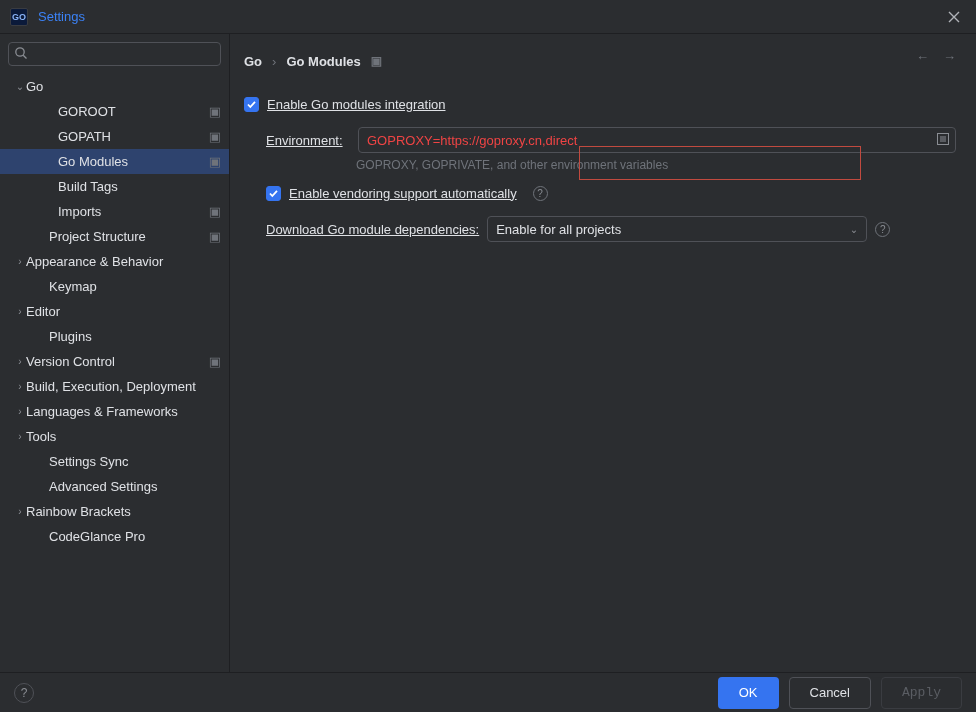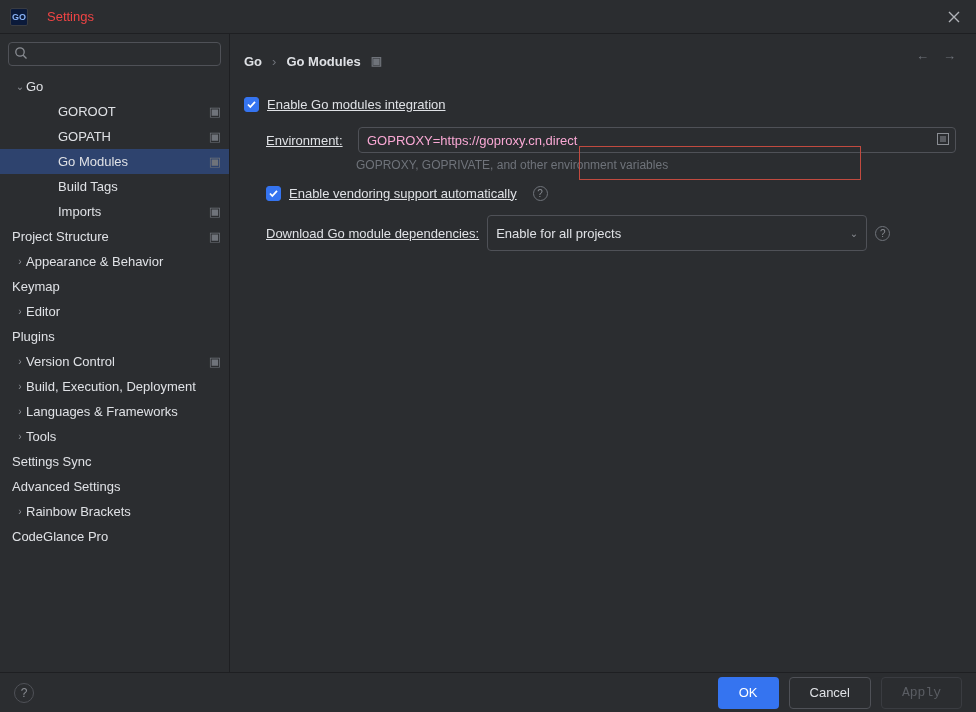--- a/index.html
+++ b/index.html
@@ -5,21 +5,21 @@
   * { box-sizing: border-box; margin: 0; padding: 0; }
   body {
     width: 976px; height: 712px;
     background: #2b2d30; color: #dfe1e5;
     font-family: -apple-system, "Segoe UI", Arial, sans-serif;
     font-size: 13px; overflow: hidden; position: relative;
   }
   
   .titlebar { height: 34px; display:flex; align-items:center; padding:0 10px; border-bottom:1px solid #1e1f22;}
   .app-icon { width:18px; height:18px; background:#0b1a3a; border:1px solid #3a3c41; color:#8ab4f8; font-size:9px; font-weight:bold; display:flex; align-items:center; justify-content:center; margin-right:10px; border-radius:2px;}
-  .titlebar .title { color:#ef4444;margin-left:9px; }
+  .titlebar .title { color:#3b82f6; }
   .titlebar .close { margin-left:auto; color:#b0b3b8; font-size:16px; cursor:pointer; padding:4px 6px;}
   
   .main { display:flex; height: calc(712px - 34px - 40px); }
   .sidebar { width:230px; border-right:1px solid #1e1f22; display:flex; flex-direction:column; }
   .search-row { padding:8px 8px 6px 8px; }
   .search-box { position:relative; }
   .search-box input{
     width:100%; height:24px; background:#2b2d30; border:1px solid #4f5157; border-radius:4px;
     color:#dfe1e5; padding:0 6px 0 22px; font-size:12px; outline:none;
   }
@@ -28,51 +28,51 @@
   .tree-row{
     display:flex; align-items:center; height:25px; padding-right:8px; cursor:pointer;
     color:#dfe1e5;
   }
   .tree-row.selected{ background:#2e436e; }
   .tree-row .arrow{ width:12px; text-align:center; color:#8a8d93; font-size:10px;}
   .tree-row .noarrow{ width:12px;}
   .tree-row .lbl{ flex:1; white-space:nowrap; overflow:hidden; text-overflow:ellipsis;}
   .tree-row .badge{ color:#6f737a;}
   .indent-0{ padding-left:14px;}
-  .indent-1{ }
+  .indent-1{ padding-left:30px;gap:7px;}
   .indent-2{ padding-left:46px;}
   
   .content{ flex:1; padding:12px 20px 0 14px; position:relative;}
   .crumbs{ display:flex; align-items:center; gap:10px; height:30px; color:#dfe1e5; font-weight:600; font-size:13px;}
   .crumbs .sep{ color:#6f737a; font-weight:normal;}
   .crumbs .bsq{ color:#6f737a; font-size:12px;}
   .navarrows{ position:absolute; right:20px; top:14px; color:#6f737a; display:flex; gap:14px;}
   .form{ margin-top:14px; }
   .row{ display:flex; align-items:center; min-height:28px; margin-bottom:8px;}
   .row.indent{ padding-left:22px;}
   .cb{ width:15px; height:15px; border:1px solid #6f737a; border-radius:3px; margin-right:8px; display:flex; align-items:center; justify-content:center; cursor:pointer; flex-shrink:0;}
   .cb.checked{ background:#3574f0; border-color:#3574f0;}
   .cb.checked svg{ display:block;}
   .cb svg{ display:none;}
   .field-label{ color:#dfe1e5; margin-right:8px;text-decoration:underline;}
   .env-wrap{ display:flex; flex:1; align-items:center;}
   .env-input-wrap{ position:relative; flex:1;}
   .env-input{
-    width:100%; height:26px; background:#2b2d30; color:#f9a8d4;
+    width:100%; height:26px; background:#2b2d30; color:#ef4444;
     border:1px solid #4f5157; border-radius:4px; padding:0 28px 0 8px; font-size:13px; outline:none;
   }
   .env-highlight{
     position:absolute; border:1px solid #c24a3f; pointer-events:none;
     left:349px; top:112px; width:282px; height:34px;
   }
   .env-list-icn{ position:absolute; right:6px; top:5px; color:#8a8d93; cursor:pointer;}
   .hint{ color:#6f737a; font-size:12px; padding-left:90px; margin-top:-4px; margin-bottom:7px;}
   .help{ width:15px; height:15px; border:1px solid #6f737a; border-radius:50%; color:#8a8d93; font-size:10px; display:flex; align-items:center; justify-content:center; margin-left:8px; cursor:pointer;}
   .select{
-    height:36px; background:#2b2d30; color:#dfe1e5; border:1px solid #4f5157;
+    height:26px; background:#2b2d30; color:#dfe1e5; border:1px solid #4f5157;
     border-radius:4px; padding:0 24px 0 8px; font-size:13px; position:relative; min-width:380px;
     display:flex; align-items:center; cursor:pointer;
   }
   .select .chev{ position:absolute; right:8px; color:#8a8d93; font-size:10px;}
   
   .footer{
     height:40px; border-top:1px solid #1e1f22; display:flex; align-items:center;
     padding:0 14px; gap:10px;
   }
   .footer .helpbtn{ color:#8a8d93; cursor:pointer; width:20px; height:20px; border:1px solid #4f5157; border-radius:50%; display:flex; align-items:center; justify-content:center; font-size:12px;}

